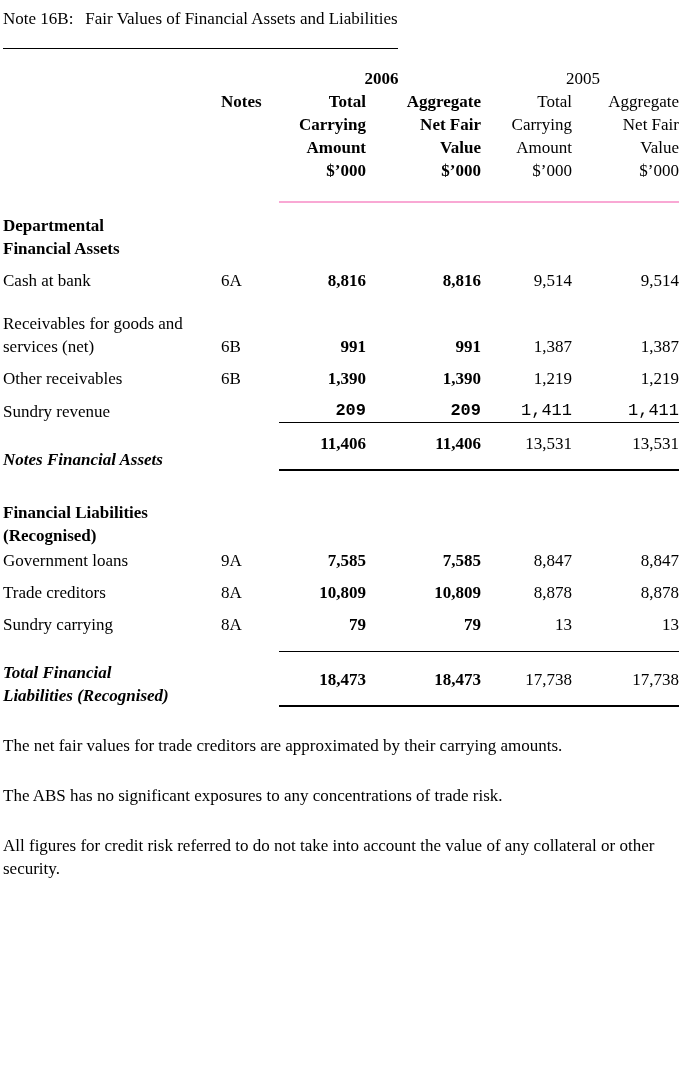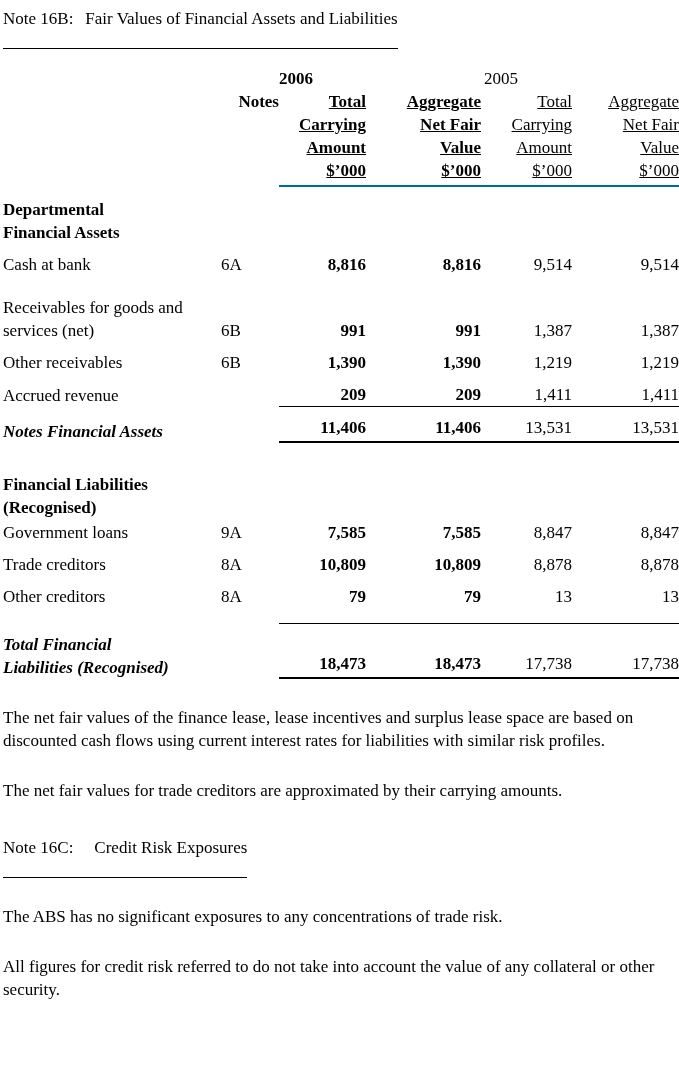--- a/index.html
+++ b/index.html
@@ -17,27 +17,27 @@
   table.fv { border-collapse: collapse; table-layout: fixed; width: 676px; margin-top: 18px; }
   table.fv td { padding: 0; vertical-align: bottom; }
   .ml { white-space: pre-line; }
   .b { font-weight: bold; }
   .bi { font-weight: bold; font-style: italic; }
   td.note { text-align: left; }
   td.v2 { padding-left: 7px; }
   td.v3 { padding-left: 6px; }
   td.v4 { padding-left: 11px; }
   .v { text-align: right; padding-right: 3px; }
-  .u1 { border-bottom: 1px solid #000; }
-  .u2 { border-bottom: 2px solid #000; padding-bottom: 2px; }
-  .hu { border-bottom: 2px solid #0369a1; padding-bottom: 3px; text-decoration: underline; }
+  .u1 { border-bottom: 1px solid #000; font-family: Liberation Mono, monospace; }
+  .u2 { border-bottom: 2px solid #000; padding-bottom: 14px; }
+  .hu { border-bottom: 2px solid #f9a8d4; padding-bottom: 19px; }
   .rline { border-bottom: 1px solid #000; height: 0; }
-  tr.yearrow td { vertical-align: bottom; }
+  tr.yearrow td { text-align: center; vertical-align: bottom; }
   tr.hdr td { vertical-align: bottom; }
-  tr.hdr td.noteh { vertical-align: top; text-align: right; }
+  tr.hdr td.noteh { vertical-align: top; text-align: left; }
   tr.sect td { padding-top: 11px; }
   tr.sect2 td { padding-top: 30px; }
   tr.pt2 td { padding-top: 2px; }
   tr.pt9 td { padding-top: 9px; }
   tr.pt20 td { padding-top: 20px; }
   tr.rulerow td { padding-top: 15px; }
   .para { width: 664px; margin: 27px 0 0 0; }
   .para.tight { margin-top: 5px; }
 </style>
 </head>
@@ -147,21 +147,21 @@
           </td>
       <td class="v3">
             <div class="v">1,219</div>
           </td>
       <td class="v4">
             <div class="v">1,219</div>
           </td>
     </tr>
 
     <tr class="pt9">
-      <td class="lbl">Accrued revenue</td>
+      <td class="lbl">Sundry revenue</td>
       <td class="note"></td>
       <td class="v1">
             <div class="v b u1">209</div>
           </td>
       <td class="v2">
             <div class="v b u1">209</div>
           </td>
       <td class="v3">
             <div class="v u1">1,411</div>
           </td>
@@ -220,21 +220,21 @@
           </td>
       <td class="v3">
             <div class="v">8,878</div>
           </td>
       <td class="v4">
             <div class="v">8,878</div>
           </td>
     </tr>
 
     <tr class="pt9">
-      <td class="lbl">Other creditors</td>
+      <td class="lbl">Sundry carrying</td>
       <td class="note">8A</td>
       <td class="v1">
             <div class="v b">79</div>
           </td>
       <td class="v2">
             <div class="v b">79</div>
           </td>
       <td class="v3">
             <div class="v">13</div>
           </td>
@@ -273,23 +273,19 @@
       <td class="v3">
             <div class="v u2">17,738</div>
           </td>
       <td class="v4">
             <div class="v u2">17,738</div>
           </td>
     </tr>
   </tbody>
     </table>
 
-  <p class="para">The net fair values of the finance lease, lease incentives and surplus lease space are based on discounted cash flows using current interest rates for liabilities with similar risk profiles.</p>
   <p class="para">The net fair values for trade creditors are approximated by their carrying amounts.</p>
 
-  <div class="heading h16c">
-    <span class="hlabel">Note 16C:</span><span class="htitle gap-wide">Credit Risk Exposures</span>
-  </div>
 
   <p class="para">The ABS has no significant exposures to any concentrations of trade risk.</p>
   <p class="para">All figures for credit risk referred to do not take into account the value of any collateral or other security.</p>
 
 </div>
 
 </body></html>

